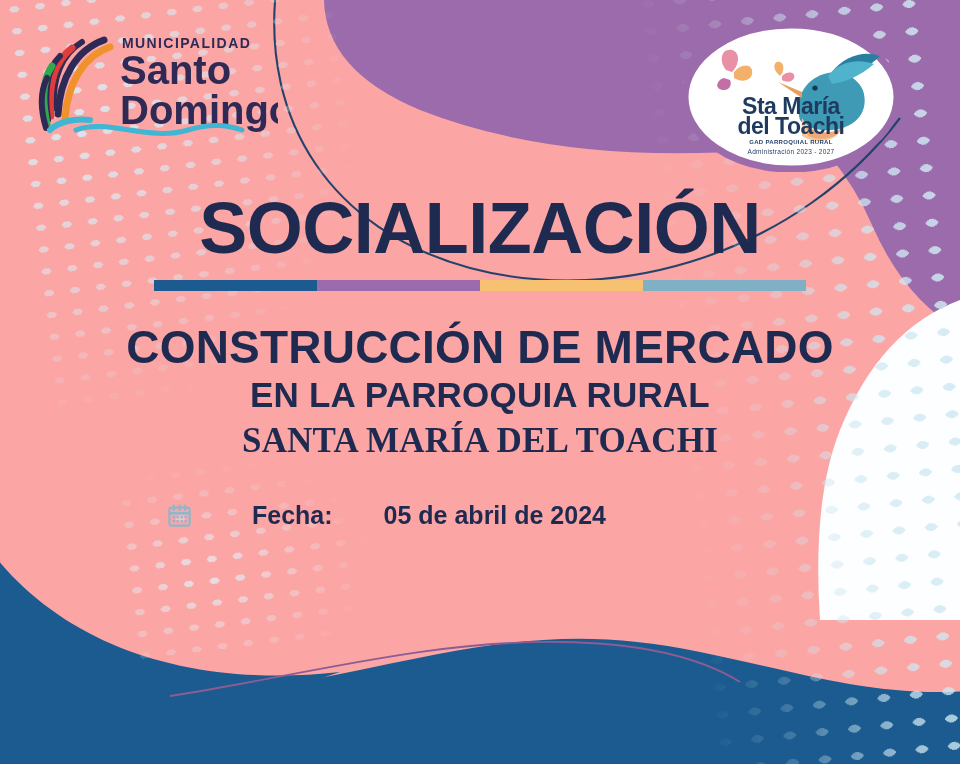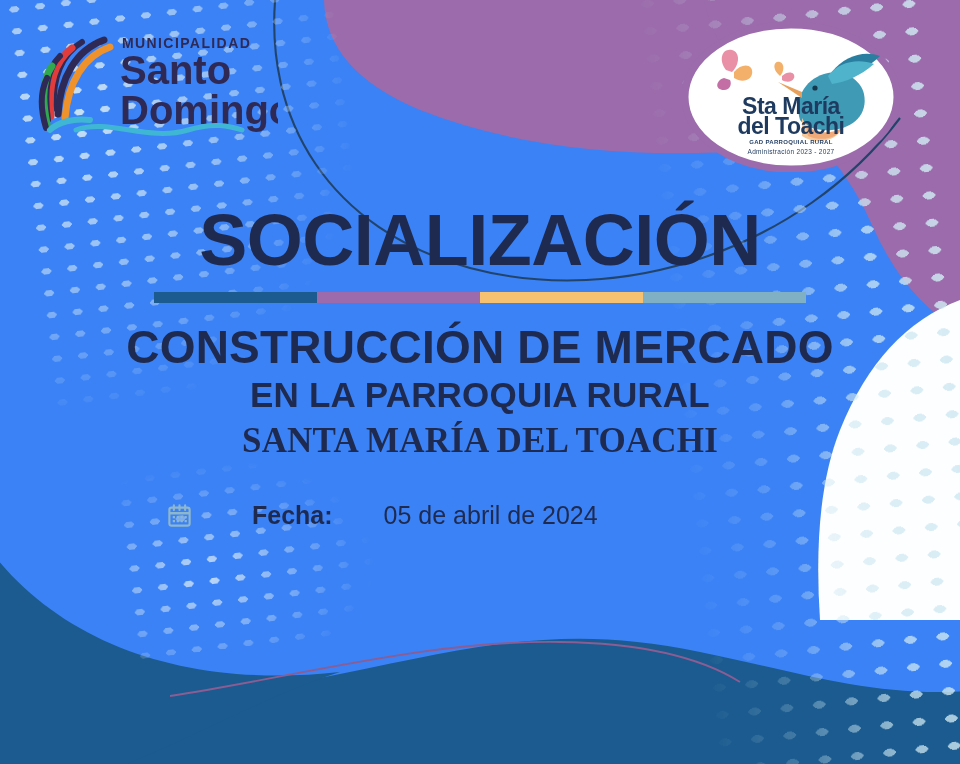--- a/index.html
+++ b/index.html
@@ -6,21 +6,21 @@
   body{
     width:960px;height:764px;
     font-family:"Liberation Sans", sans-serif;
     background:#ffffff;
     overflow:hidden;
   }
   .poster{
     position:relative;
     width:960px;height:764px;
     overflow:hidden;
-    background:#3b82f6;
+    background:#fca5a5;
   }
   
   .bg-svg{position:absolute;inset:0;width:960px;height:764px;}
   .dots-right{
     position:absolute;right:0;top:0;width:230px;height:764px;
     background-image:radial-gradient(ellipse 5px 3px at 50% 50%, #cfe8f2 0 99%, transparent 100%);
     background-size:26px 22px;
     opacity:.85;
     -webkit-mask-image:linear-gradient(to left,#000 0%,rgba(0,0,0,.85) 30%,rgba(0,0,0,.25) 70%,transparent 100%);
             mask-image:linear-gradient(to left,#000 0%,rgba(0,0,0,.85) 30%,rgba(0,0,0,.25) 70%,transparent 100%);
@@ -59,21 +59,21 @@
 
   
   .title-wrap{position:absolute;left:0;right:0;top:188px;text-align:center;}
   .main-title{
     font-family:"Liberation Sans", sans-serif;
     font-weight:bold;
     font-size:72px;
     letter-spacing:-0.5px;
     color:#1e2a4f;
     line-height:1;
-    margin:16px;
+    margin:4px;
   }
   .color-bar{
     margin:16px auto 0;
     width:652px;height:11px;
     display:flex;
   }
   .color-bar span{flex:1 1 0;height:100%;}
 
   
   .subtitle{
@@ -93,21 +93,21 @@
     display:flex;align-items:center;
     margin-bottom:20px;
     white-space:nowrap;
     gap:44px;
   }
   .detail-icon{
     width:34px;height:34px;margin-right:12px;flex:0 0 34px;
     display:flex;align-items:center;justify-content:center;
   }
   .detail-label{font-weight:bold;font-size:25px;margin-right:7px;}
-  .detail-value{font-weight:normal;font-size:25px;}
+  .detail-value{font-weight:bold;font-size:25px;}
   .row-lugar .detail-label,.row-lugar .detail-value{font-size:26px;}
 </style>
 </head>
 <body>
 
 <div class="poster">
 
   <svg class="bg-svg" viewBox="0 0 960 764" preserveAspectRatio="none">
 
     <path d="M 330 -40 Q 300 60 420 110 Q 560 165 760 150 Q 900 140 960 40 L 960 -60 Z" fill="#9b6bab"></path>

